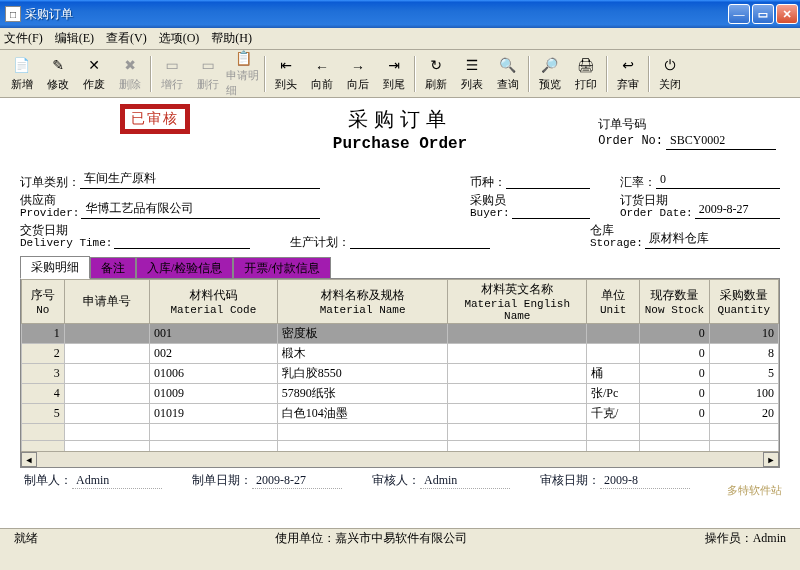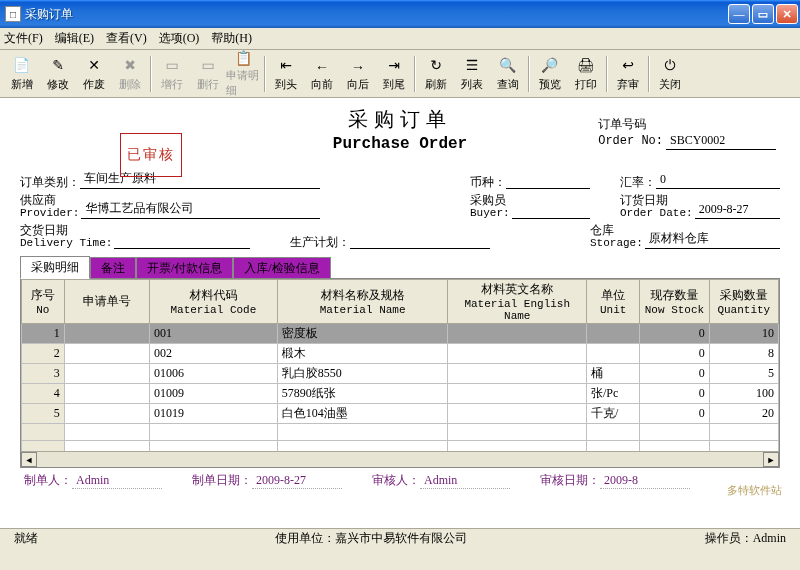--- a/index.html
+++ b/index.html
@@ -12,21 +12,21 @@
 .win-btn.min, .win-btn.max { background: linear-gradient(to bottom, #7ba7e8, #2f6fd0); }
 .win-btn.close { background: linear-gradient(to bottom, #f5a191, #d64f2f); }
 .menubar { height: 22px; background: #ece9d8; display: flex; align-items: center; padding: 0 4px; border-bottom: 1px solid #aca899; font-size: 12px; }
 .menubar span { margin-right: 12px; }
 .toolbar { height: 48px; background: #ece9d8; display: flex; align-items: center; padding: 2px 4px; border-bottom: 1px solid #aca899; gap: 0; }
 .tool-btn { width: 36px; height: 42px; display: flex; flex-direction: column; align-items: center; justify-content: center; font-size: 11px; color: #000; cursor: default; }
 .tool-btn.disabled { color: #999; }
 .tool-icon { width: 20px; height: 20px; display: flex; align-items: center; justify-content: center; font-size: 14px; margin-bottom: 1px; }
 .tool-sep { width: 2px; height: 36px; border-left: 1px solid #aca899; border-right: 1px solid #fff; margin: 0 2px; }
 .doc-area { background: #fff; margin: 0; height: 430px; padding: 8px 20px 4px 20px; position: relative; }
-.stamp { position: absolute; left: 120px; top: 6px; color: #c03020; border: 1px solid #b91c1c; padding: 12px 6px; font-size: 14px; letter-spacing: 2px; margin-top: 29px; }
+.stamp { position: absolute; left: 120px; top: 6px; color: #c03020; border: 5px solid #b91c1c; padding: 1px 6px; font-size: 14px; letter-spacing: 2px; }
 .doc-title { text-align: center; font-size: 20px; letter-spacing: 6px; margin-top: 0; }
 .doc-subtitle { text-align: center; font-family: "Courier New", monospace; font-size: 16px; font-weight: bold; margin-top: 2px; }
 .order-no-block { position: absolute; right: 24px; top: 18px; font-size: 12px; }
 .order-no-block .val { border-bottom: 1px solid #000; display: inline-block; min-width: 110px; padding: 0 4px 1px 4px; }
 .form-grid { margin-top: 6px; }
 .form-row { display: flex; align-items: flex-end; min-height: 30px; }
 .fg { display: flex; flex-direction: column; }
 .fg .lbl { font-size: 12px; line-height: 14px; }
 .fg .sub { font-size: 11px; font-family: "Courier New", monospace; line-height: 12px; }
 .fg .val { border-bottom: 1px solid #000; min-height: 15px; padding: 0 4px 1px 4px; font-size: 12px; }
@@ -40,21 +40,21 @@
 table.grid th { background: #ece9d8; border: 1px solid #aca899; font-weight: normal; padding: 1px 2px; text-align: center; }
 table.grid th .sub { font-family: "Courier New", monospace; font-size: 11px; display: block; }
 table.grid td { border: 1px solid #c0c0c0; padding: 1px 4px; height: 17px; }
 table.grid td.num { text-align: right; background: #ece9d8; }
 table.grid tr.sel td { background: #9f9f9f; color: #000; }
 table.grid td.r { text-align: right; }
 .total-row td { background: #ece9d8 !important; }
 .hscroll { position: absolute; bottom: 0; left: 0; right: 0; height: 16px; background: #ece9d8; border-top: 1px solid #aca899; display: flex; }
 .hscroll .btn { width: 16px; height: 15px; background: #ece9d8; border: 1px solid #888; display: flex; align-items: center; justify-content: center; font-size: 9px; }
 .hscroll .track { flex: 1; background: #e8e4d4; }
-.footer-fields { display: flex; margin-top: 4px; font-size: 12px; gap: 30px; padding: 0 4px; color: #701a75; }
+.footer-fields { display: flex; margin-top: 4px; font-size: 12px; gap: 30px; padding: 0 4px; color: #0f172a; }
 .footer-fields .f { display: flex; align-items: baseline; }
 .footer-fields .f .v { border-bottom: 1px dotted #aaa; min-width: 90px; padding: 0 4px; }
 .statusbar { height: 20px; background: #ece9d8; border-top: 1px solid #aca899; display: flex; align-items: center; font-size: 12px; padding: 0 6px; }
 .statusbar .sec { padding: 16px 8px; }
 .statusbar .center { flex: 1; text-align: center; }
 .watermark { position: absolute; right: 18px; bottom: 30px; font-size: 11px; color: #b8a060; pointer-events: none; }
 </style>
 </head>
 <body>
 
@@ -232,22 +232,22 @@
           <span class="sub">Storage:</span>
         </div>
         <span class="val" style="flex:1">原材料仓库</span>
       </div>
     </div>
   </div>
 
   <div class="tabs" id="tabs">
       <div class="tab active">采购明细</div>
       <div class="tab">备注</div>
+      <div class="tab">入库/检验信息</div>
       <div class="tab">开票/付款信息</div>
-      <div class="tab">入库/检验信息</div>
     </div>
 
   <div class="grid-wrap">
     <table class="grid" id="grid">
         <thead>
           <tr>
             <th style="width: 40px;"><span>序号</span><span class="sub">No</span></th>
             <th style="width: 80px;"><span>申请单号</span></th>
             <th style="width: 120px;"><span>材料代码</span><span class="sub">Material Code</span></th>
             <th style="width: 160px;"><span>材料名称及规格</span><span class="sub">Material Name</span></th>

